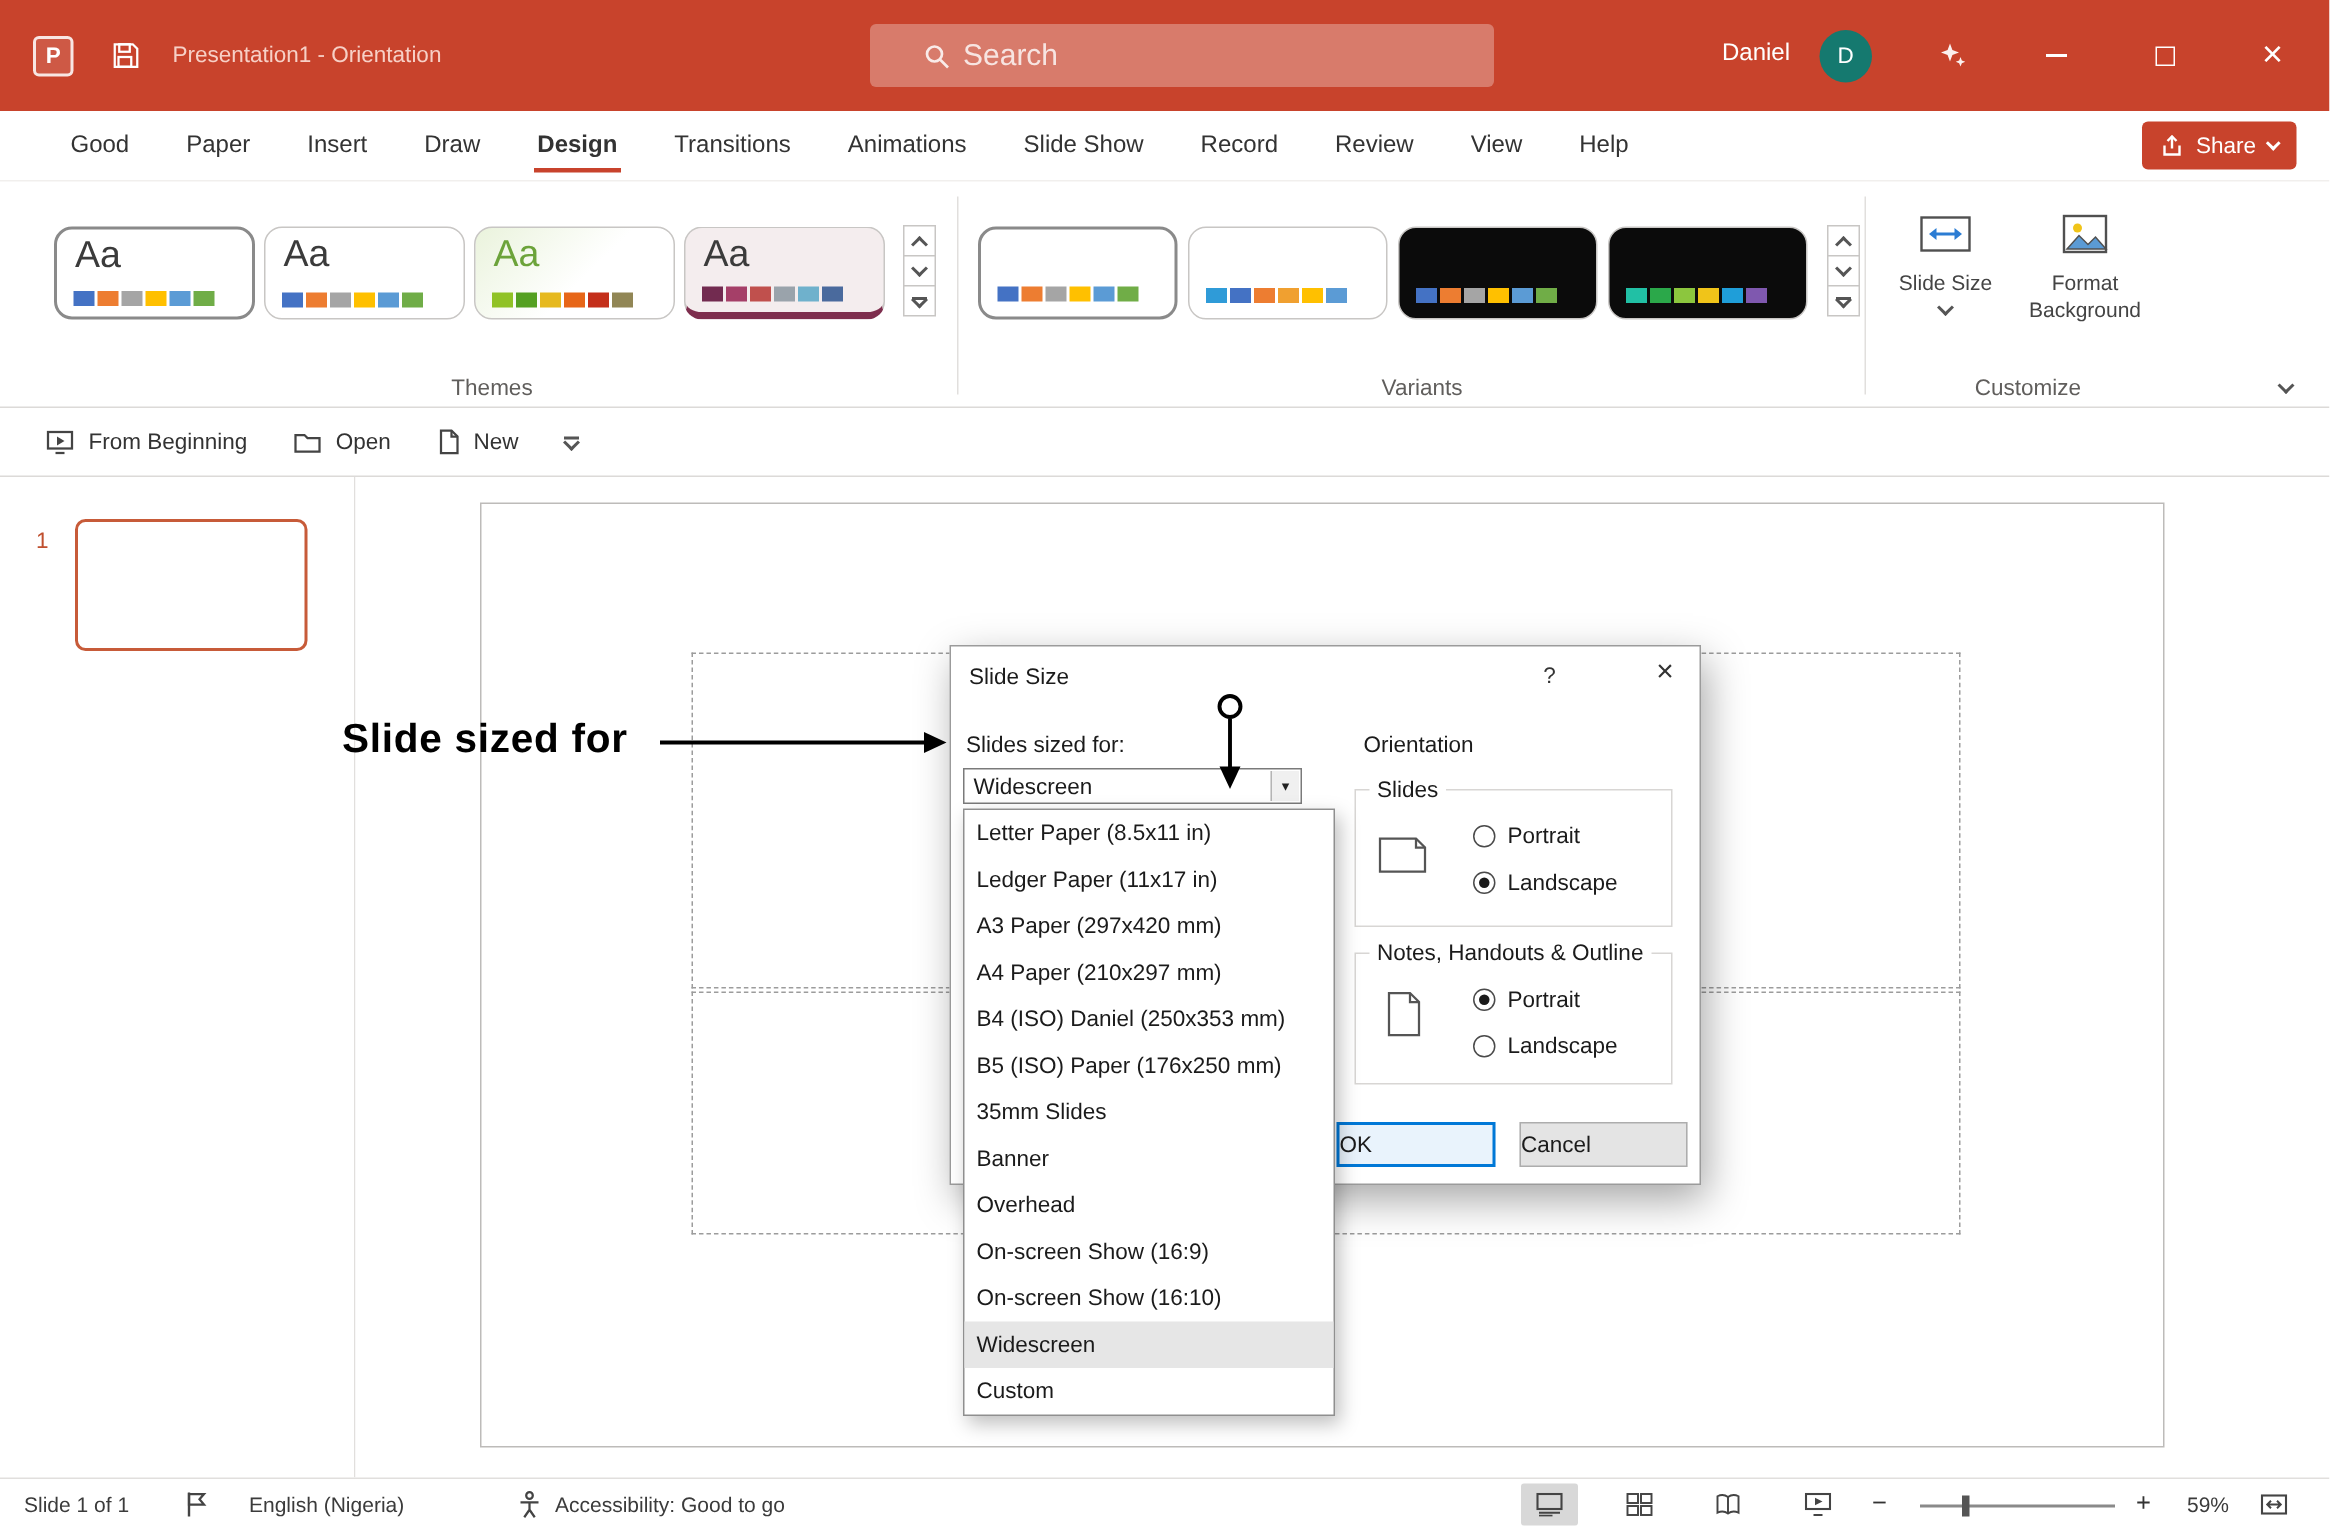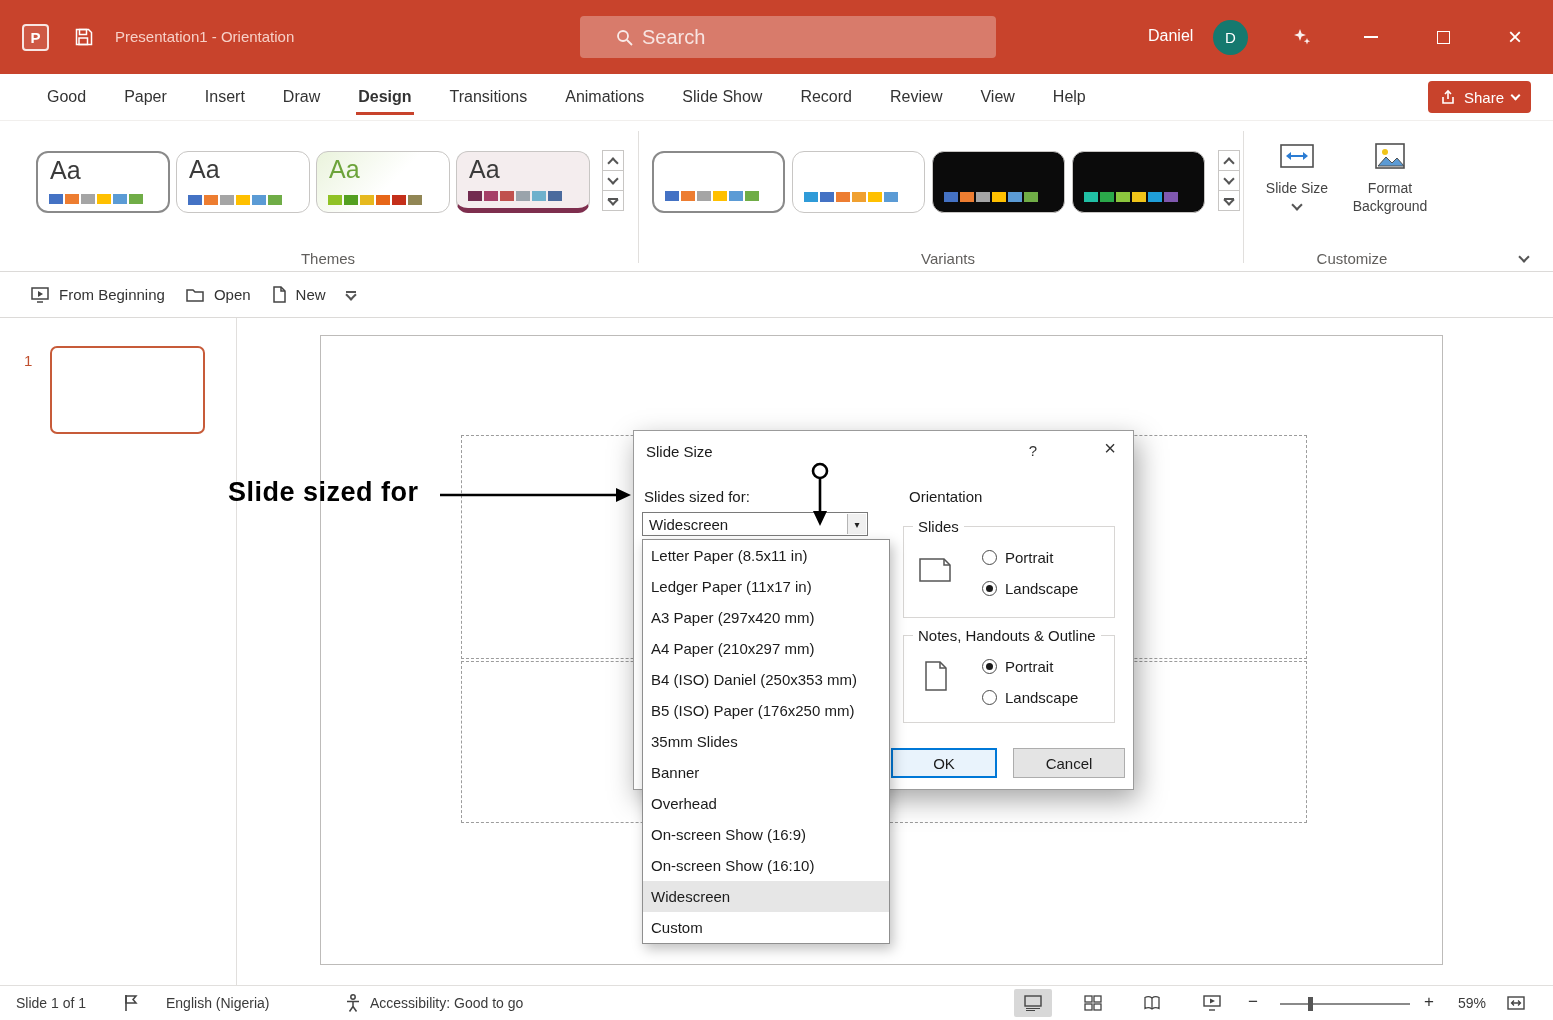--- a/index.html
+++ b/index.html
@@ -53,21 +53,21 @@
   .gal-col { position:absolute; top:30px; width:22px; }
   .gal-btn { width:22px; height:21px; border:1px solid #C8C6C4; background:#fff; display:flex; align-items:center; justify-content:center; margin-top:-1px; }
   .gal-more { flex-direction:column; }
   .gal-more b { display:block; width:10px; height:2px; background:#555; margin-bottom:2px; }
   .vdiv { position:absolute; top:10px; height:132px; width:1px; background:#E1DFDD; }
   .big-btn { position:absolute; top:18px; display:flex; flex-direction:column; align-items:center; gap:5px; font-size:14px; color:#444; text-align:center; line-height:1.25; }
   .ribbon-collapse { position:absolute; right:25px; bottom:10px; }
 
   
   .quickbar { position:absolute; top:272px; left:0; right:0; height:46px; background:#fff; border-bottom:1px solid #DCDAD8;
-              display:flex; align-items:center; padding-left:30px; gap:20px; }
+              display:flex; align-items:center; padding-left:30px; gap:30px; }
   .qb-item { display:flex; align-items:center; gap:9px; font-size:15px; color:#333; }
   .qb-more { display:flex; flex-direction:column; align-items:center; }
   .qb-more b { width:10px; height:2px; background:#555; display:block; margin-bottom:2px; }
 
   
   .content { position:absolute; top:318px; left:0; right:0; bottom:35px; background:#fff; }
   .thumbpane { position:absolute; left:0; top:0; bottom:0; width:237px; background:#fff; border-right:1px solid #E1DFDD; }
   .slide-num { position:absolute; left:24px; top:34px; color:#C0502F; font-size:15px; }
   .slide-thumb { position:absolute; left:50px; top:28px; width:155px; height:88px; background:#fff; border:2px solid #C75B39; border-radius:7px; }
   .canvas-area { position:absolute; left:237px; right:0; top:0; bottom:0; background:#fff; }
@@ -93,21 +93,21 @@
   .dli.selected { background:#E6E6E6; }
   .or-label { position:absolute; left:275px; top:57px; }
   .groupbox { position:absolute; left:269px; width:212px; border:1px solid #D8D6D4; }
   .gb1 { top:95px; height:92px;text-align:right; }
   .gb2 { top:204px; height:88px; }
   .legend { position:absolute; top:-9px; left:9px; background:#fff; padding:0 5px; white-space:nowrap; }
   .radio-row { position:absolute; left:78px; display:flex; align-items:center; gap:8px; }
   .radio { width:15px; height:15px; border:1px solid #4a4a4a; border-radius:50%; position:relative; background:#fff; flex:none; }
   .radio.checked::after { content:""; position:absolute; inset:3px; background:#1a1a1a; border-radius:50%; }
   .pgicon { position:absolute; }
-  .btn { position:absolute; top:317px; height:30px; display:flex; align-items:center; justify-content:center; font-size:15px; }
+  .btn { position:absolute; top:317px; height:30px; display:flex; align-items:center; justify-content:flex-start; font-size:15px; }
   .btn-ok { left:257px; width:106px; background:#E9F3FC; border:2px solid #0078D7; }
   .btn-cancel { left:379px; width:112px; background:#E4E4E4; border:1px solid #ADADAD; }
 
   
   .anno-text { position:absolute; left:228px; top:477px; font-size:27px; font-weight:bold; color:#000; z-index:50; letter-spacing:.5px; }
   .anno-svg { position:absolute; left:0; top:0; width:1553px; height:1020px; z-index:50; pointer-events:none; }
 
   
   .statusbar { position:absolute; left:0; right:0; bottom:0; height:35px; background:#fff; border-top:1px solid #E1DFDD; font-size:14px; color:#3b3b3b; }
   .sb-item { position:absolute; top:9px; white-space:nowrap; }

